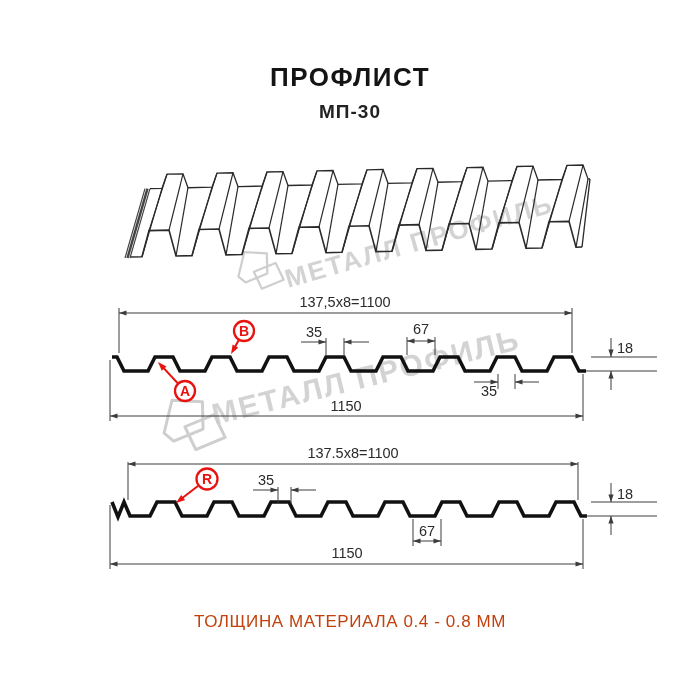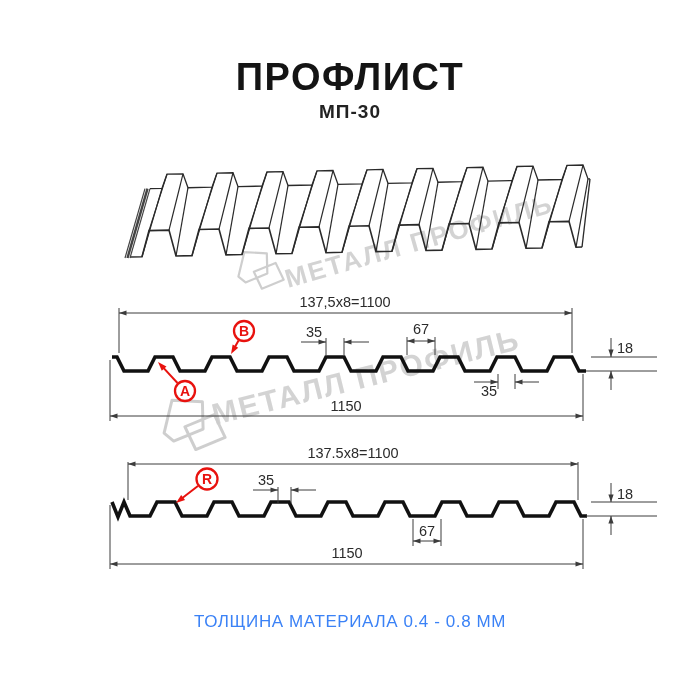--- a/index.html
+++ b/index.html
@@ -1,22 +1,22 @@
 <!DOCTYPE html>
 <html><head>
 <meta charset="utf-8">
 <style>
   html,body{margin:0;padding:0;}
   body{width:700px;height:700px;background:#ffffff;position:relative;overflow:hidden;
        font-family:"Liberation Sans",sans-serif;}
   .header{position:absolute;top:56px;left:0;width:700px;text-align:center;}
-  .title{font-size:38px;font-weight:800;letter-spacing:1.5px;color:#141414;line-height:42px;}
+  .title{font-size:26px;font-weight:800;letter-spacing:1.5px;color:#141414;line-height:42px;}
   .subtitle{font-size:19px;font-weight:600;letter-spacing:1px;color:#222;margin-top:3px;}
   .footer{position:absolute;top:612px;left:0;width:700px;text-align:center;
-          font-size:17px;letter-spacing:.6px;color:#3b82f6;font-weight:500;}
+          font-size:17px;letter-spacing:.6px;color:#c2410c;font-weight:500;}
   svg{position:absolute;left:0;top:0;}
   .dim{font-size:14.5px;fill:#2b2b2b;}
   .lbl{font-size:14px;font-weight:bold;fill:#e8120e;}
   .wm{font-size:26px;font-weight:bold;fill:#cccccc;letter-spacing:2px;opacity:.85;}
   .wm2{font-size:30px;}
   .wmlogo{fill:none;stroke:#c9c9c9;stroke-width:2.2;stroke-linejoin:round;opacity:.9;}
 </style>
 </head>
 <body>
 

